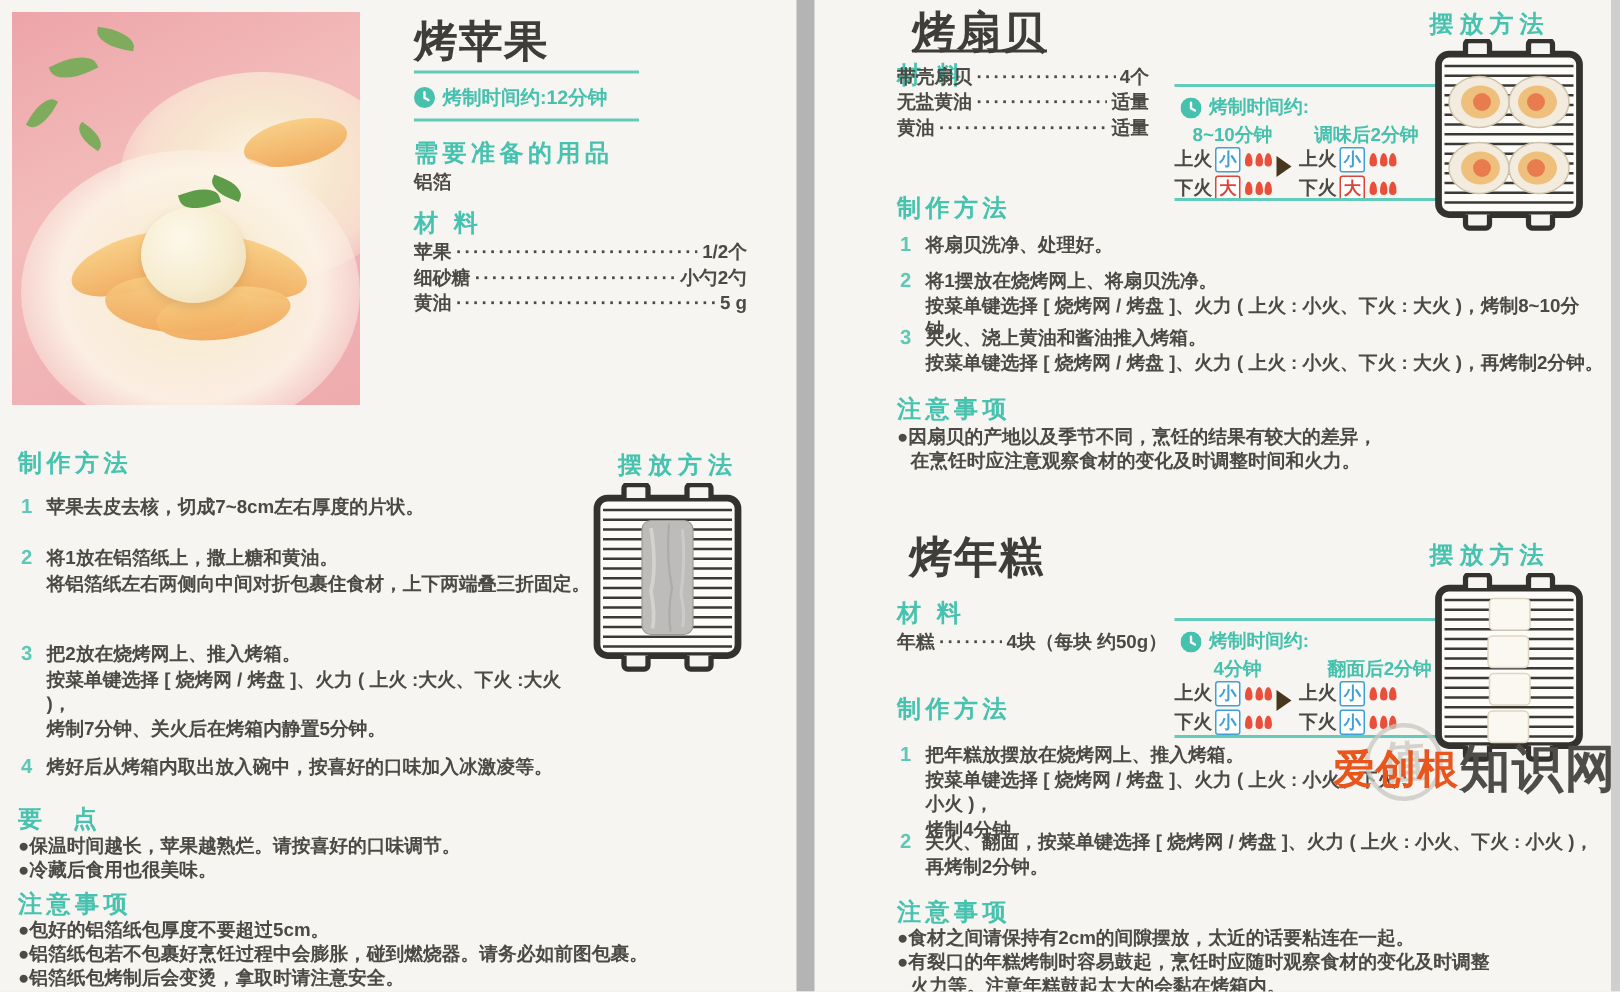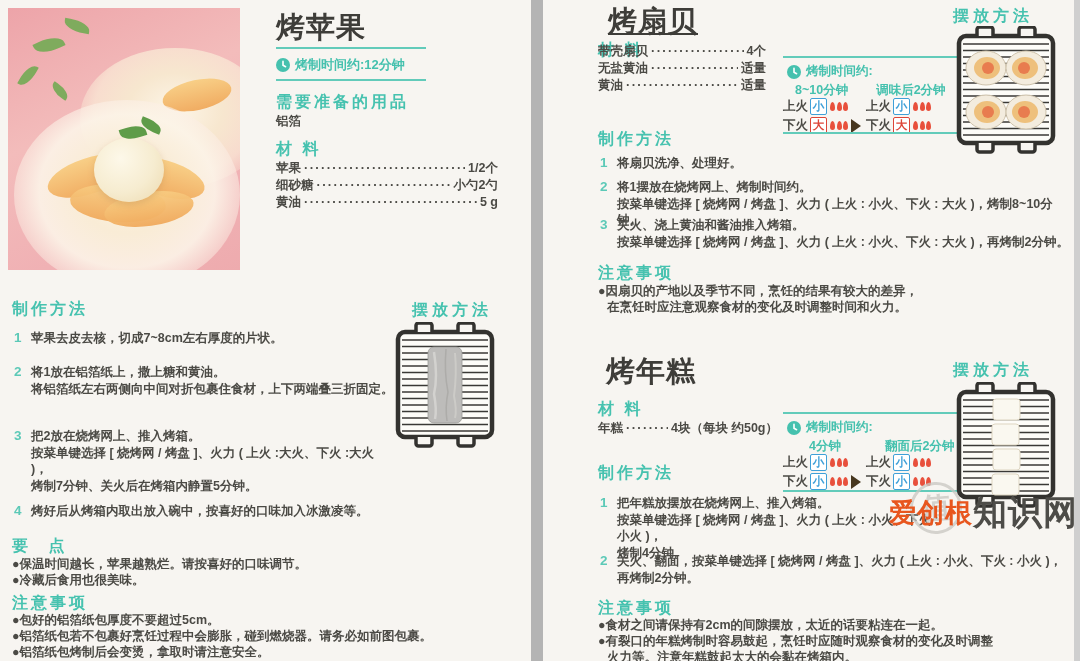--- a/index.html
+++ b/index.html
@@ -50,21 +50,21 @@
   .note-line{font-size:12.5px;font-weight:700;color:#4b4a45;line-height:16px;}
   .note-line.indent{padding-left:9px;}
 
   
   .timer{position:absolute;width:176px;}
   .timer .t-top,.timer .t-bot{position:absolute;left:0;width:176px;height:2px;background:#62cbba;}
   .t-head{position:absolute;left:4px;display:flex;align-items:center;gap:5px;}
   .t-head span{font-size:12.5px;font-weight:700;color:#45c1ae;}
   .t-phases{position:absolute;left:4px;width:176px;display:flex;}
   .t-phases span{font-size:12.5px;font-weight:700;color:#45c1ae;}
-  .t-grid{position:absolute;left:0;width:176px;display:flex;align-items:flex-end;}
+  .t-grid{position:absolute;left:0;width:176px;display:flex;align-items:flex-start;}
   .fire-col{display:flex;flex-direction:column;gap:3px;}
   .fire-row{display:flex;align-items:center;height:16px;}
   .f-label{font-size:12.5px;font-weight:700;color:#4b4a45;margin-right:2px;}
   .lvl{width:15px;height:15px;border:1.5px solid;border-radius:2px;font-size:11.5px;font-weight:700;
        display:flex;align-items:center;justify-content:center;background:#fff;margin-right:3px;}
   .lvl.blue{color:#3fa0d8;border-color:#3fa0d8;}
   .lvl.red{color:#dd4538;border-color:#dd4538;}
   .flames{display:flex;align-items:flex-end;gap:1.5px;}
   .flame{width:5px;height:9px;background:#e8503c;border-radius:50% 50% 50% 50%/68% 68% 32% 32%;}
   .t-arrow{width:0;height:0;border-top:7px solid transparent;border-bottom:7px solid transparent;
@@ -341,21 +341,21 @@
 
     <div class="step" style="position:absolute;left:55px;top:155px;width:460px;">
       <span class="snum">1</span>
       <div>
           <div class="sline">将扇贝洗净、处理好。</div>
         </div>
     </div>
     <div class="step" style="position:absolute;left:55px;top:179px;width:475px;">
       <span class="snum">2</span>
       <div>
-        <div class="sline">将1摆放在烧烤网上、烤制时间约。</div>
+        <div class="sline">将1摆放在烧烤网上、将扇贝洗净。</div>
         <div class="sline">按菜单键选择 [ 烧烤网 / 烤盘 ]、火力 ( 上火 : 小火、下火 : 大火 )，烤制8~10分钟。</div>
       </div>
     </div>
     <div class="step" style="position:absolute;left:55px;top:217px;width:475px;">
       <span class="snum">3</span>
       <div>
         <div class="sline">关火、浇上黄油和酱油推入烤箱。</div>
         <div class="sline">按菜单键选择 [ 烧烤网 / 烤盘 ]、火力 ( 上火 : 小火、下火 : 大火 )，再烤制2分钟。</div>
       </div>
     </div>

